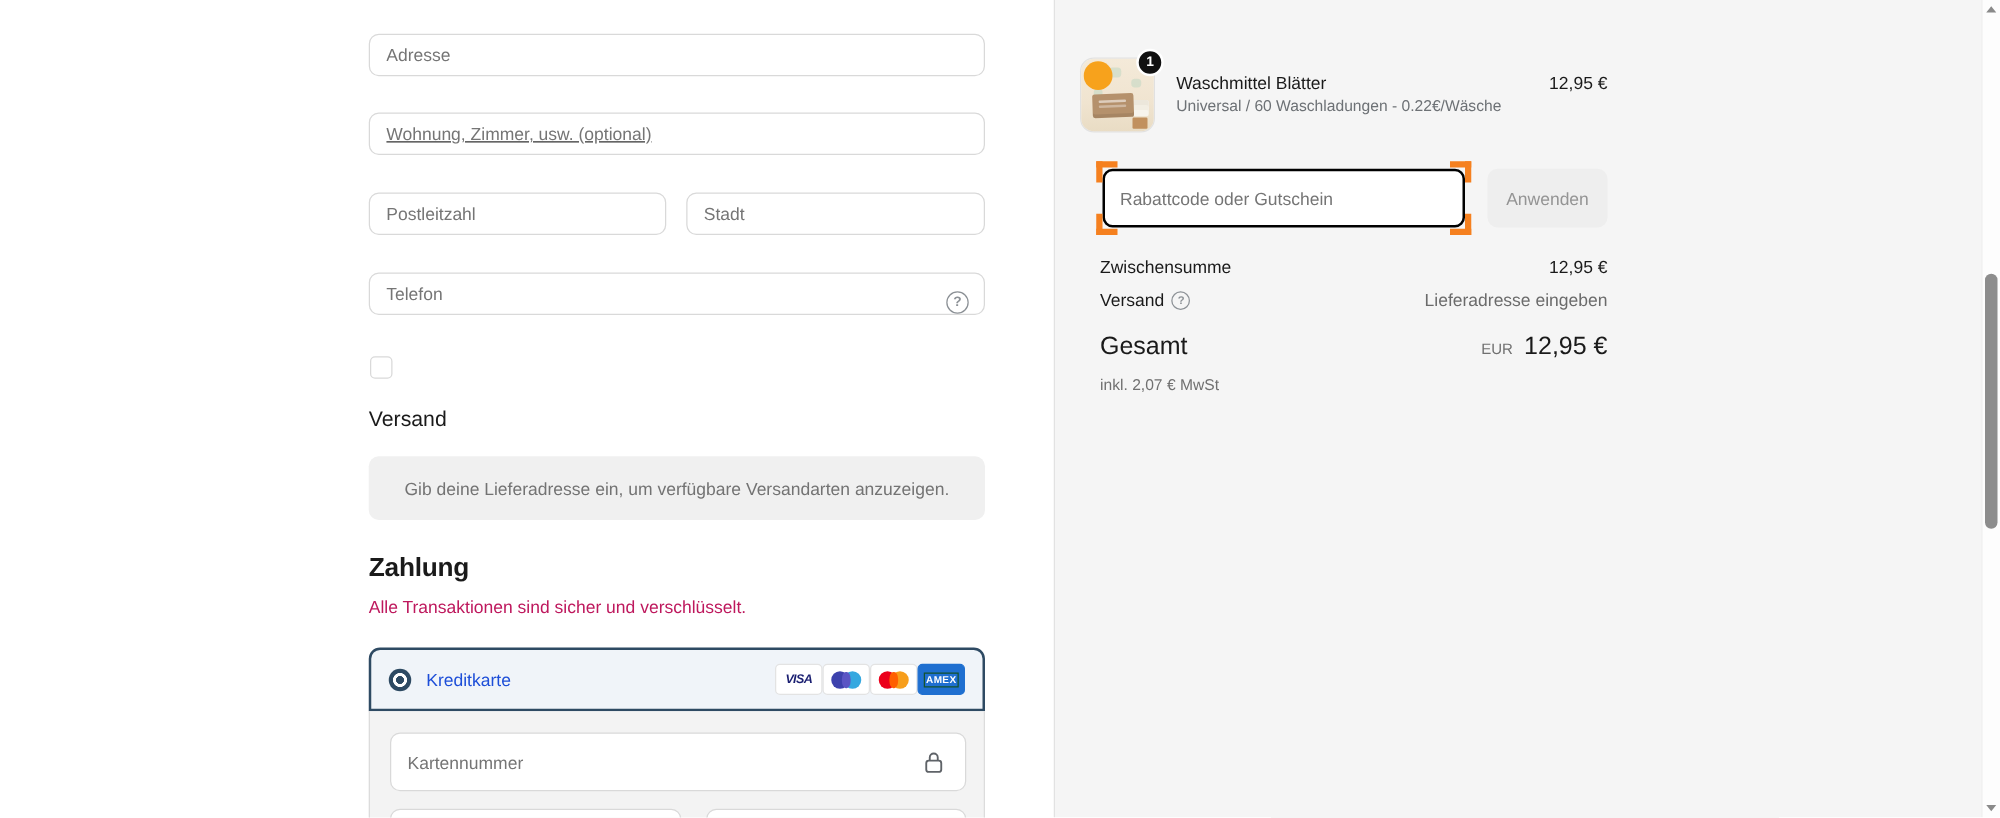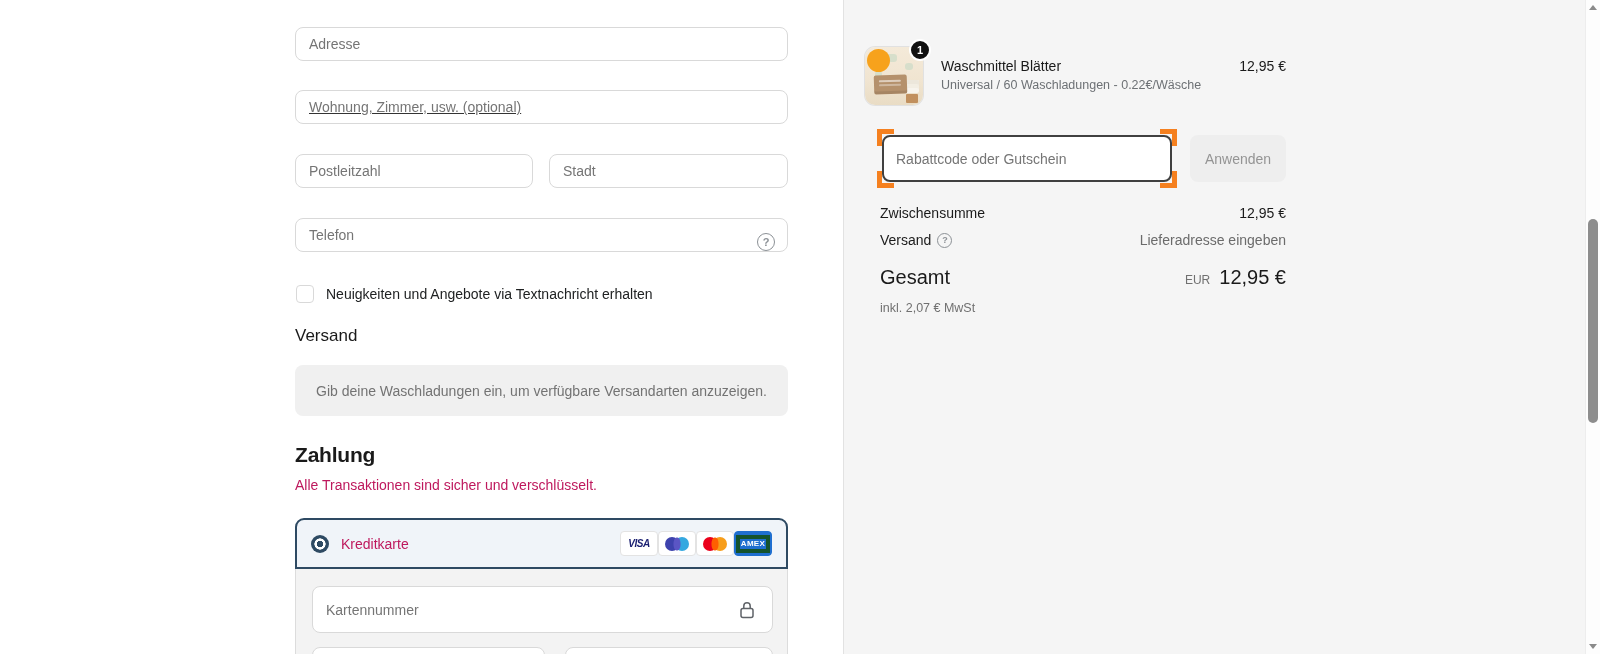--- a/index.html
+++ b/index.html
@@ -60,39 +60,39 @@
 
   .paybox { position: absolute; top: 518px; width: 100%; }
   .paybox-header {
     height: 51px; border: 2px solid #2e4a63; border-radius: 9px 9px 0 0;
     background: #f0f4f9; display: flex; align-items: center; padding: 0 14px; gap: 12px;
   }
   .radio-on {
     width: 18px; height: 18px; border-radius: 50%; flex: 0 0 auto;
     background: radial-gradient(circle at center, #2e4a63 0 3px, #ffffff 3.4px 5.4px, #2e4a63 5.8px 100%);
   }
-  .pay-label { font-size: 14px; color: #be185d; }
+  .pay-label { font-size: 14px; color: #1d4ed8; }
   .brands { margin-left: auto; display: flex; gap: 0; }
   .brand {
     width: 38px; height: 25px; border-radius: 4px; background: #fff;
     border: 1px solid #e3e3e3; position: relative; overflow: hidden;
     display: flex; align-items: center; justify-content: center;
   }
   .brand-visa span { color: #1a1f71; font-size: 10px; font-weight: 700; font-style: italic; letter-spacing: -0.5px; }
   .circ { position: absolute; top: 50%; transform: translateY(-50%); width: 14px; height: 14px; border-radius: 50%; }
   .maestro-l { left: 6px; background: #3d42ad; }
   .maestro-r { right: 6px; background: #35a8e0; }
   .maestro-m { left: 50%; transform: translate(-50%,-50%); width: 7px; height: 13px; border-radius: 45%; background: #5a55c4; }
   .mc-l { left: 6px; background: #eb001b; }
   .mc-r { right: 6px; background: #f79e1b; }
   .mc-m { left: 50%; transform: translate(-50%,-50%); width: 7px; height: 13px; border-radius: 45%; background: #ff5f00; }
   .brand-amex { background: #1f6fd0; border-color: #1f6fd0; }
   .brand-amex span {
     color: #fff; font-size: 8px; font-weight: 700; letter-spacing: 0.3px;
-    border: 4px solid #14532d; padding: 0 1px; line-height: 10px;
+    border: 1px solid #14532d; padding: 0 1px; line-height: 10px;
   }
 
   .paybox-body {
     height: 140px; background: #f3f3f3;
     border: 1px solid #dcdcdc; border-top: none; position: relative;
   }
   .card-fld { position: absolute; background: #fff; border: 1px solid #d9d9d9; border-radius: 8px; height: 47px; font-size: 14px; color:#333; padding: 0 13px; outline: none; font-family: "Liberation Sans", sans-serif; }
   .card-fld::placeholder { color: #757575; opacity: 1; }
   .fld-cardnum { left: 16px; top: 17px; width: 461px; padding-right: 57px; }
   .fld-exp { left: 16px; top: 78px; width: 233px; }
@@ -132,21 +132,21 @@
     display: flex; align-items: center; justify-content: center;
   }
 
   .item-title { position: absolute; left: 61px; top: 58px; font-size: 14px; color: #1a1a1a; }
   .item-variant { position: absolute; left: 61px; top: 78px; font-size: 12.5px; color: #6d7175; }
   .item-price { position: absolute; right: 0; top: 58px; font-size: 14px; color: #1a1a1a; }
 
   .discount-wrap { position: absolute; left: 2px; top: 135px; width: 290px; height: 47px; }
   .discount-input {
     width: 100%; height: 100%; background: #fff;
-    border: 2px solid #404040; border-radius: 8px;
+    border: 2px solid #000000; border-radius: 8px;
     font-family: "Liberation Sans", sans-serif; font-size: 14px; color: #333; padding: 0 12px; outline: none;
   }
   .discount-input::placeholder { color: #757575; opacity: 1; }
   .mark { position: absolute; width: 17px; height: 17px; }
   .mark-tl { left: -5px; top: -6px; border-left: 5px solid #f5801f; border-top: 5px solid #f5801f; }
   .mark-tr { right: -5px; top: -6px; border-right: 5px solid #f5801f; border-top: 5px solid #f5801f; }
   .mark-bl { left: -5px; bottom: -6px; border-left: 5px solid #f5801f; border-bottom: 5px solid #f5801f; }
   .mark-br { right: -5px; bottom: -6px; border-right: 5px solid #f5801f; border-bottom: 5px solid #f5801f; }
 
   .apply-btn {
@@ -191,27 +191,26 @@
     <input class="fld fld-zip" placeholder="Postleitzahl" style="">
     <input class="fld fld-city" placeholder="Stadt" style="">
 
     <div class="phone-wrap">
       <input class="fld" placeholder="Telefon" style="">
       <div class="help-circle">?</div>
     </div>
 
     <div class="checkbox-row">
       <div class="checkbox"></div>
-      <span class="checkbox-label">Neuigkeiten und Angebote via Textnachricht erhalten</span>
     </div>
 
     <div class="section-h versand-h">Versand</div>
 
     <div class="shipping-notice">
-      <span>Gib deine Waschladungen ein, um verfügbare Versandarten anzuzeigen.</span>
+      <span>Gib deine Lieferadresse ein, um verfügbare Versandarten anzuzeigen.</span>
     </div>
 
     <div class="zahlung-h">Zahlung</div>
     <div class="pay-subtitle">Alle Transaktionen sind sicher und verschlüsselt.</div>
 
     <div class="paybox">
       <div class="paybox-header">
         <div class="radio-on"></div>
         <span class="pay-label">Kreditkarte</span>
         <div class="brands">

